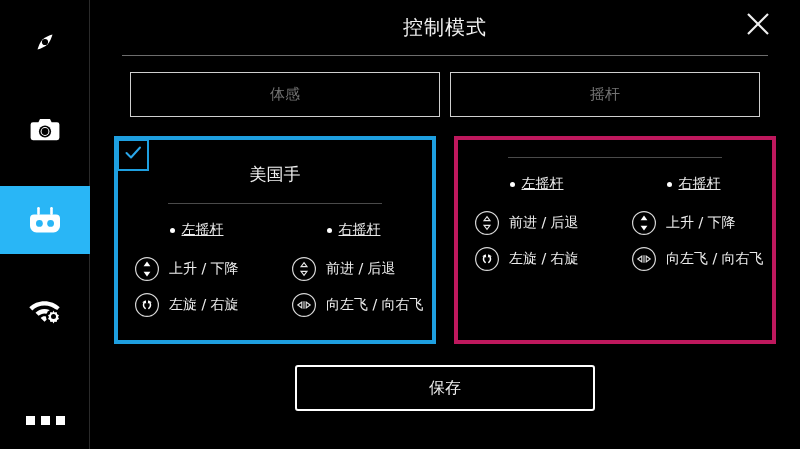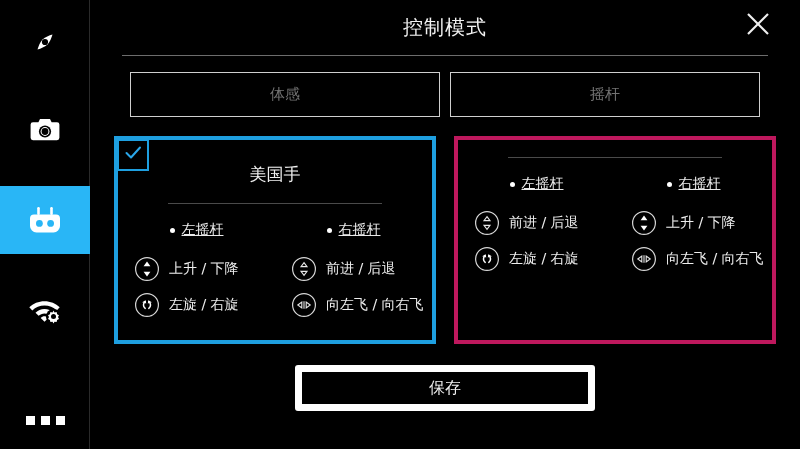--- a/index.html
+++ b/index.html
@@ -119,21 +119,21 @@
   .axis-col{flex:1 1 0;padding-left:16px;box-sizing:border-box;}
   .axis-row{
     display:flex;align-items:center;gap:9px;height:36px;
   }
   .axis-icon{width:26px;height:26px;flex:0 0 26px;}
   .axis-label{font-size:14px;color:#ededed;white-space:nowrap;}
 
   
   .save-wrap{display:flex;justify-content:center;margin-top:21px;}
   .save-btn{
-    width:300px;height:46px;border:7px solid #ffffff;border-radius:3px;
+    width:300px;height:46px;border:2px solid #ffffff;border-radius:3px;
     background:#000;display:flex;align-items:center;justify-content:center;
     font-size:16px;color:#efefef;cursor:pointer;box-sizing:border-box;
   }
 </style>
 </head>
 <body>
 
 <div class="app">
 
   <div class="sidebar">

